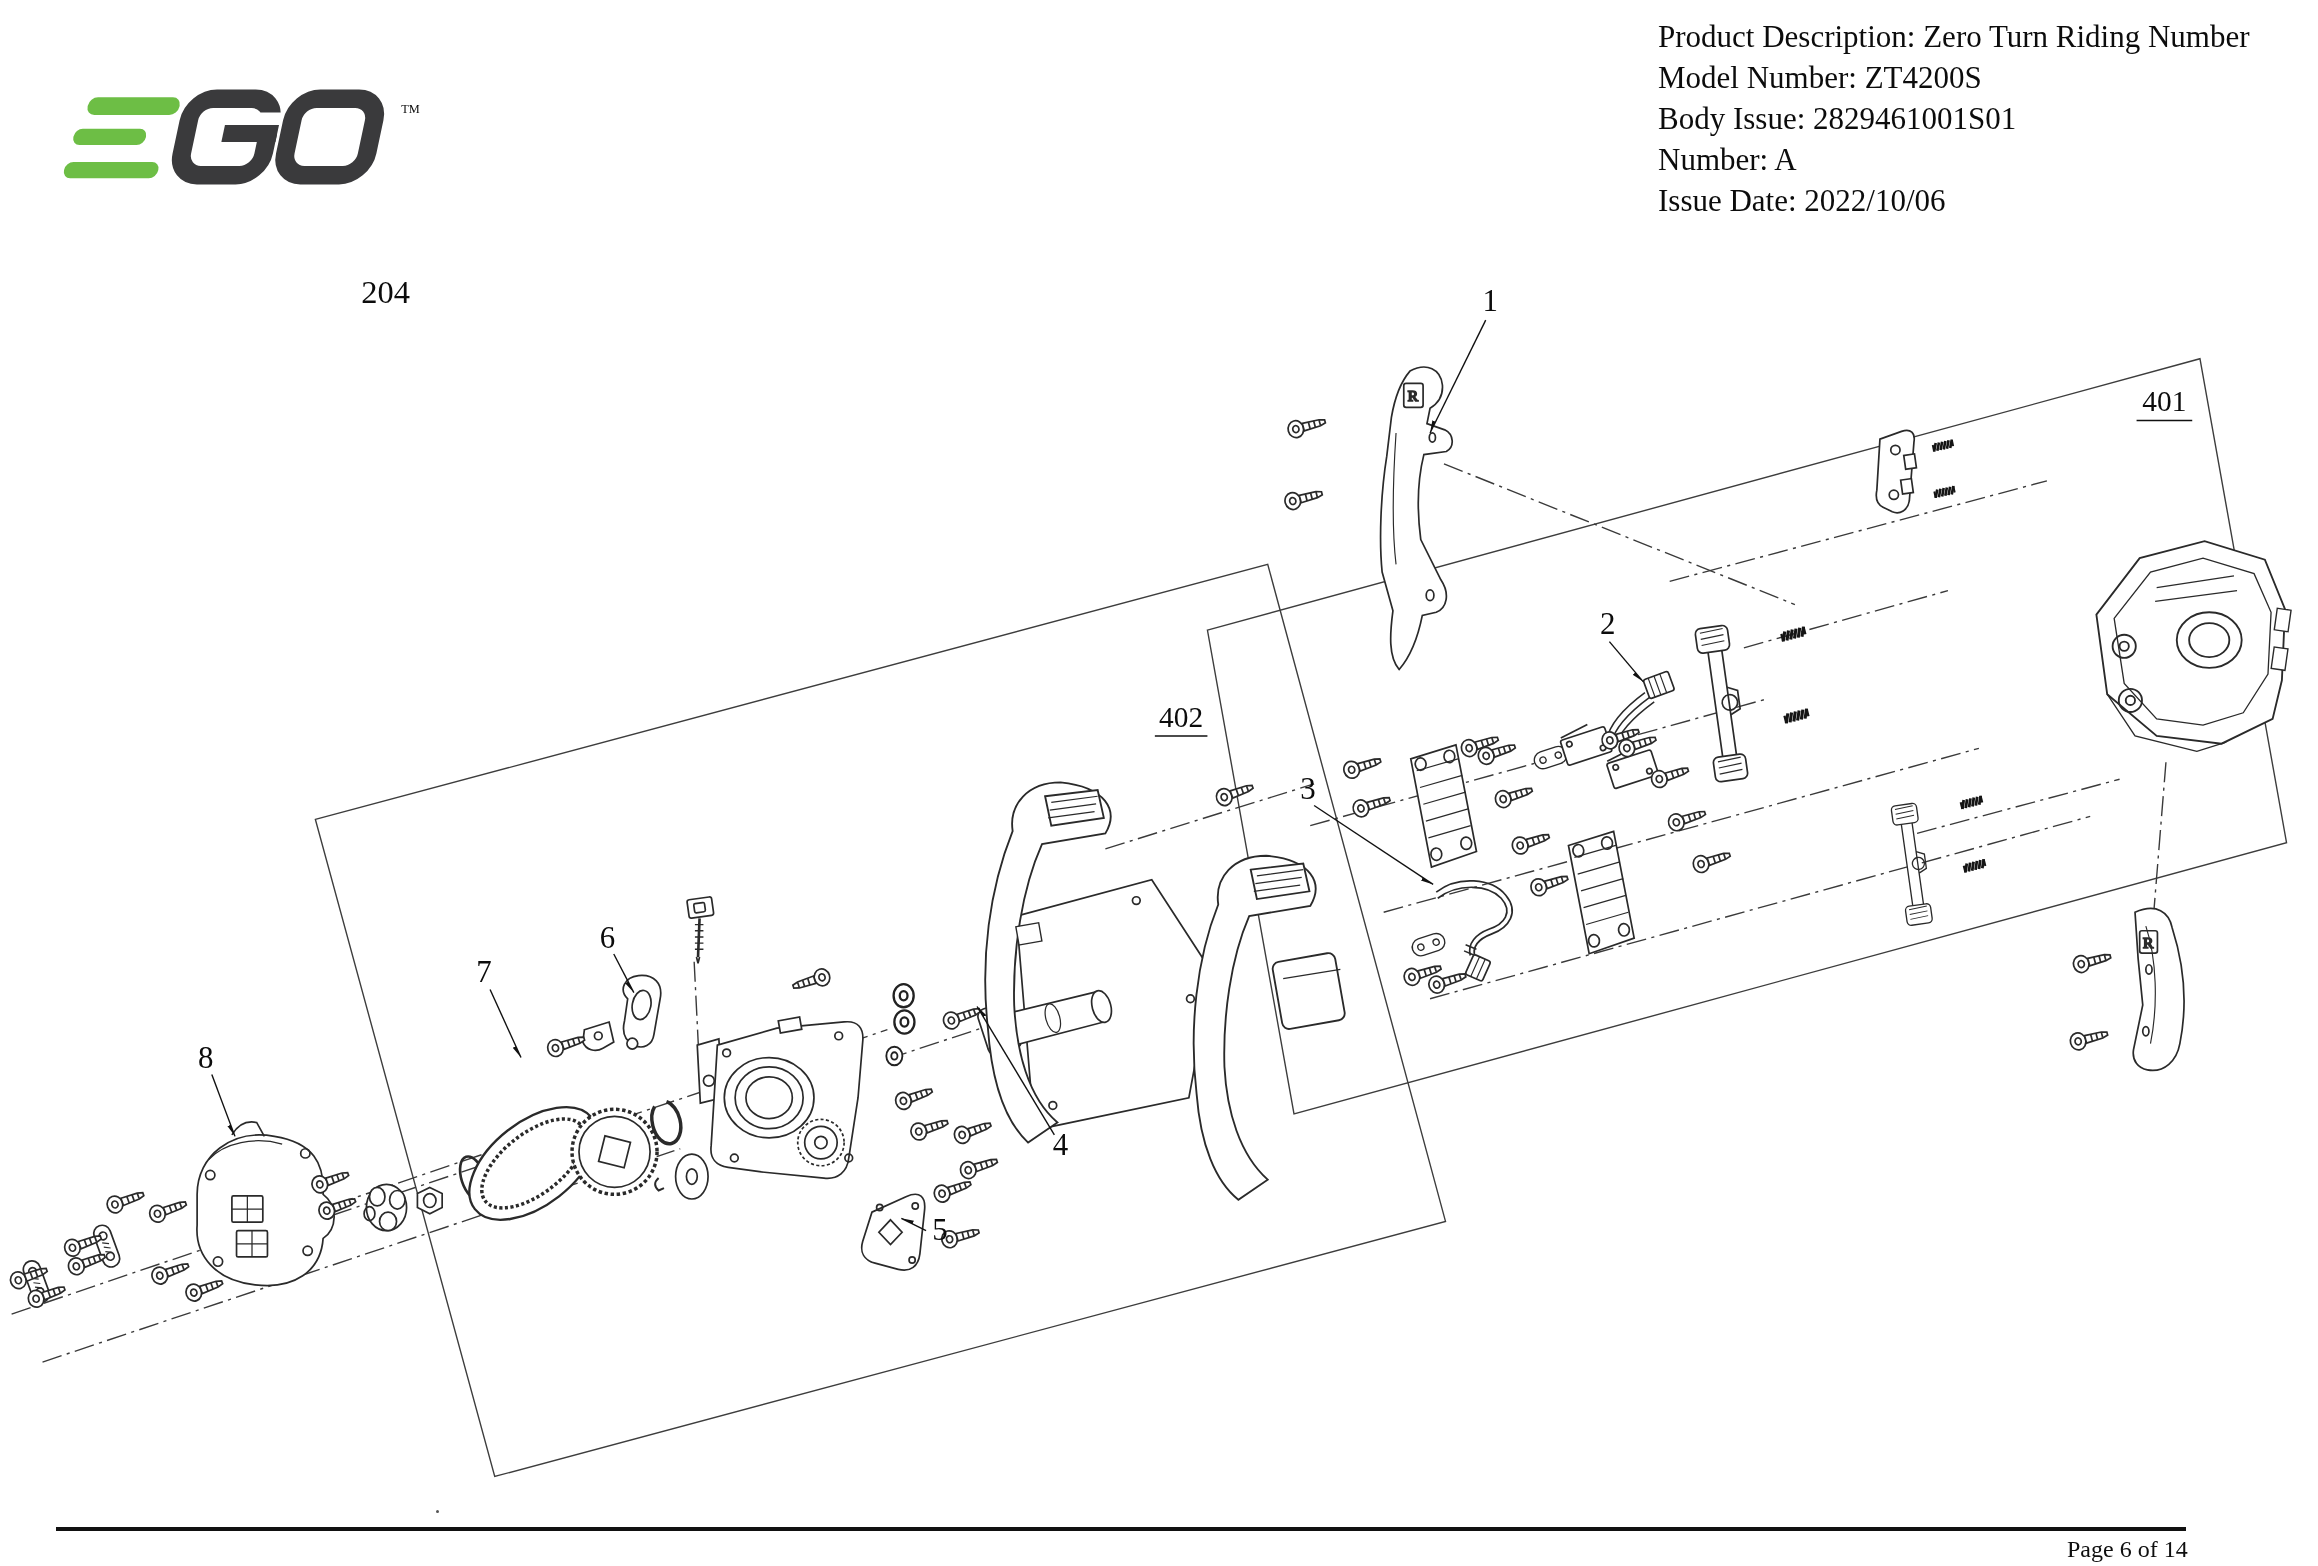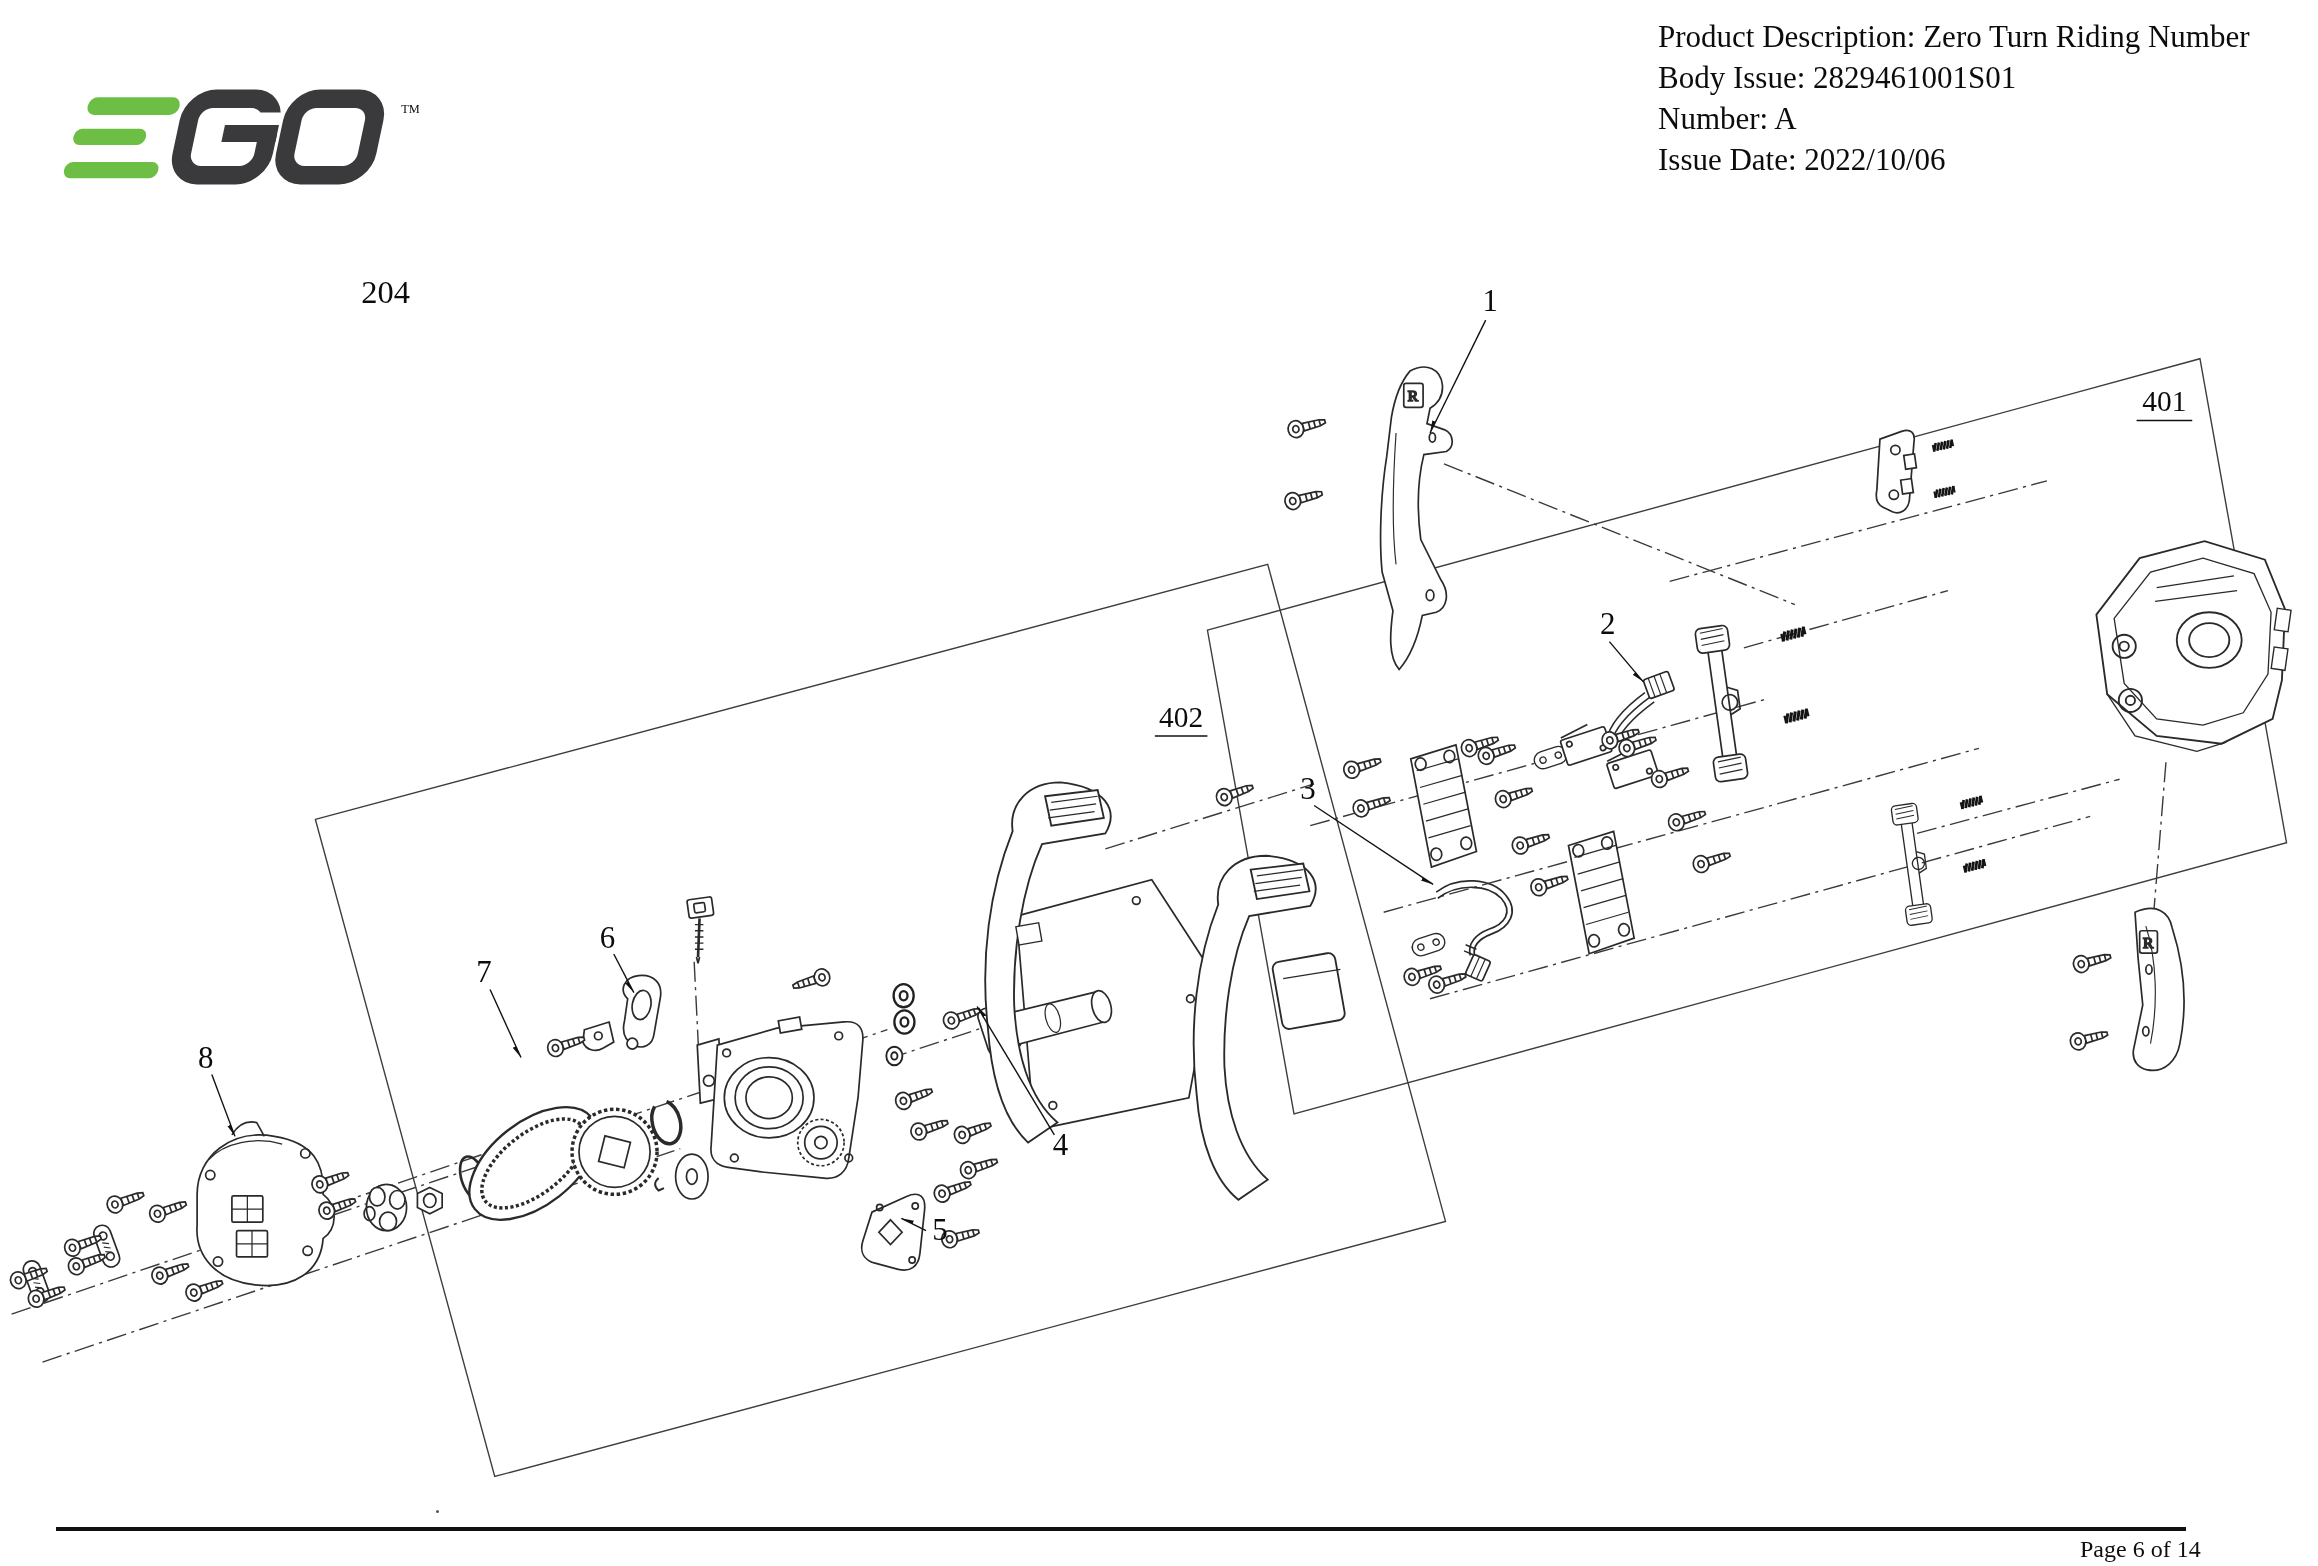--- a/index.html
+++ b/index.html
@@ -5,21 +5,21 @@
   html,body{margin:0;padding:0;background:#888;}
   .page{
     position:relative;width:2319px;height:1567px;background:#ffffff;overflow:hidden;
     font-family:"Liberation Serif", serif;color:#0f0f0f;
   }
   .logo{position:absolute;left:57px;top:77px;width:386px;height:116px;}
   .header-info{position:absolute;left:1658px;top:15.5px;width:649px;}
   .header-info .hline{font-size:31px;line-height:41px;white-space:nowrap;color:#0c0c0c;}
   .diagram-svg{position:absolute;left:0;top:0;width:2319px;height:1567px;}
   .footer-rule{position:absolute;left:56px;top:1527px;width:2130px;height:3.9px;background:#111;}
-  .page-number{position:absolute;left:2067px;top:1536px;font-size:24px;white-space:nowrap;margin-left:13px;}
+  .page-number{position:absolute;left:2067px;top:1536px;font-size:24px;white-space:nowrap;}
   .stray-dot{position:absolute;left:436px;top:1510px;width:3.1px;height:3.1px;border-radius:50%;background:#555;}
   svg text{font-family:"Liberation Serif", serif;fill:#0c0c0c;}
   .callout{font-size:40px;}
   .grouplabel{font-size:38px;}
   .fignum{font-size:42px;}
   .rmark{font-size:20px;}
 </style>
 </head>
 <body>
 
@@ -42,20 +42,21 @@
         </g>
 
         <rect x="398" y="128" width="106" height="99" rx="28" fill="none" stroke="#3a3a3c" stroke-width="24"></rect>
       </g>
       <text x="506" y="146" font-size="16" fill="#3a3a3c">TM</text>
     </svg>
   </div>
 
   <div class="header-info">
     <div class="hline">Product Description: Zero Turn Riding Number</div>
+    <div class="hline">Model Number: ZT4200S</div>
     <div class="hline">Body Issue: 2829461001S01</div>
     <div class="hline">Number: A</div>
     <div class="hline">Issue Date: 2022/10/06</div>
   </div>
 
   <svg class="diagram-svg" viewBox="0 0 3000 2027">
     <defs>
       <marker id="arr" markerWidth="18" markerHeight="12" refX="16" refY="0" orient="auto" markerUnits="userSpaceOnUse">
         <path d="M0,-4.5 L16,0 L0,4.5 Z" fill="#111"></path>
       </marker>

